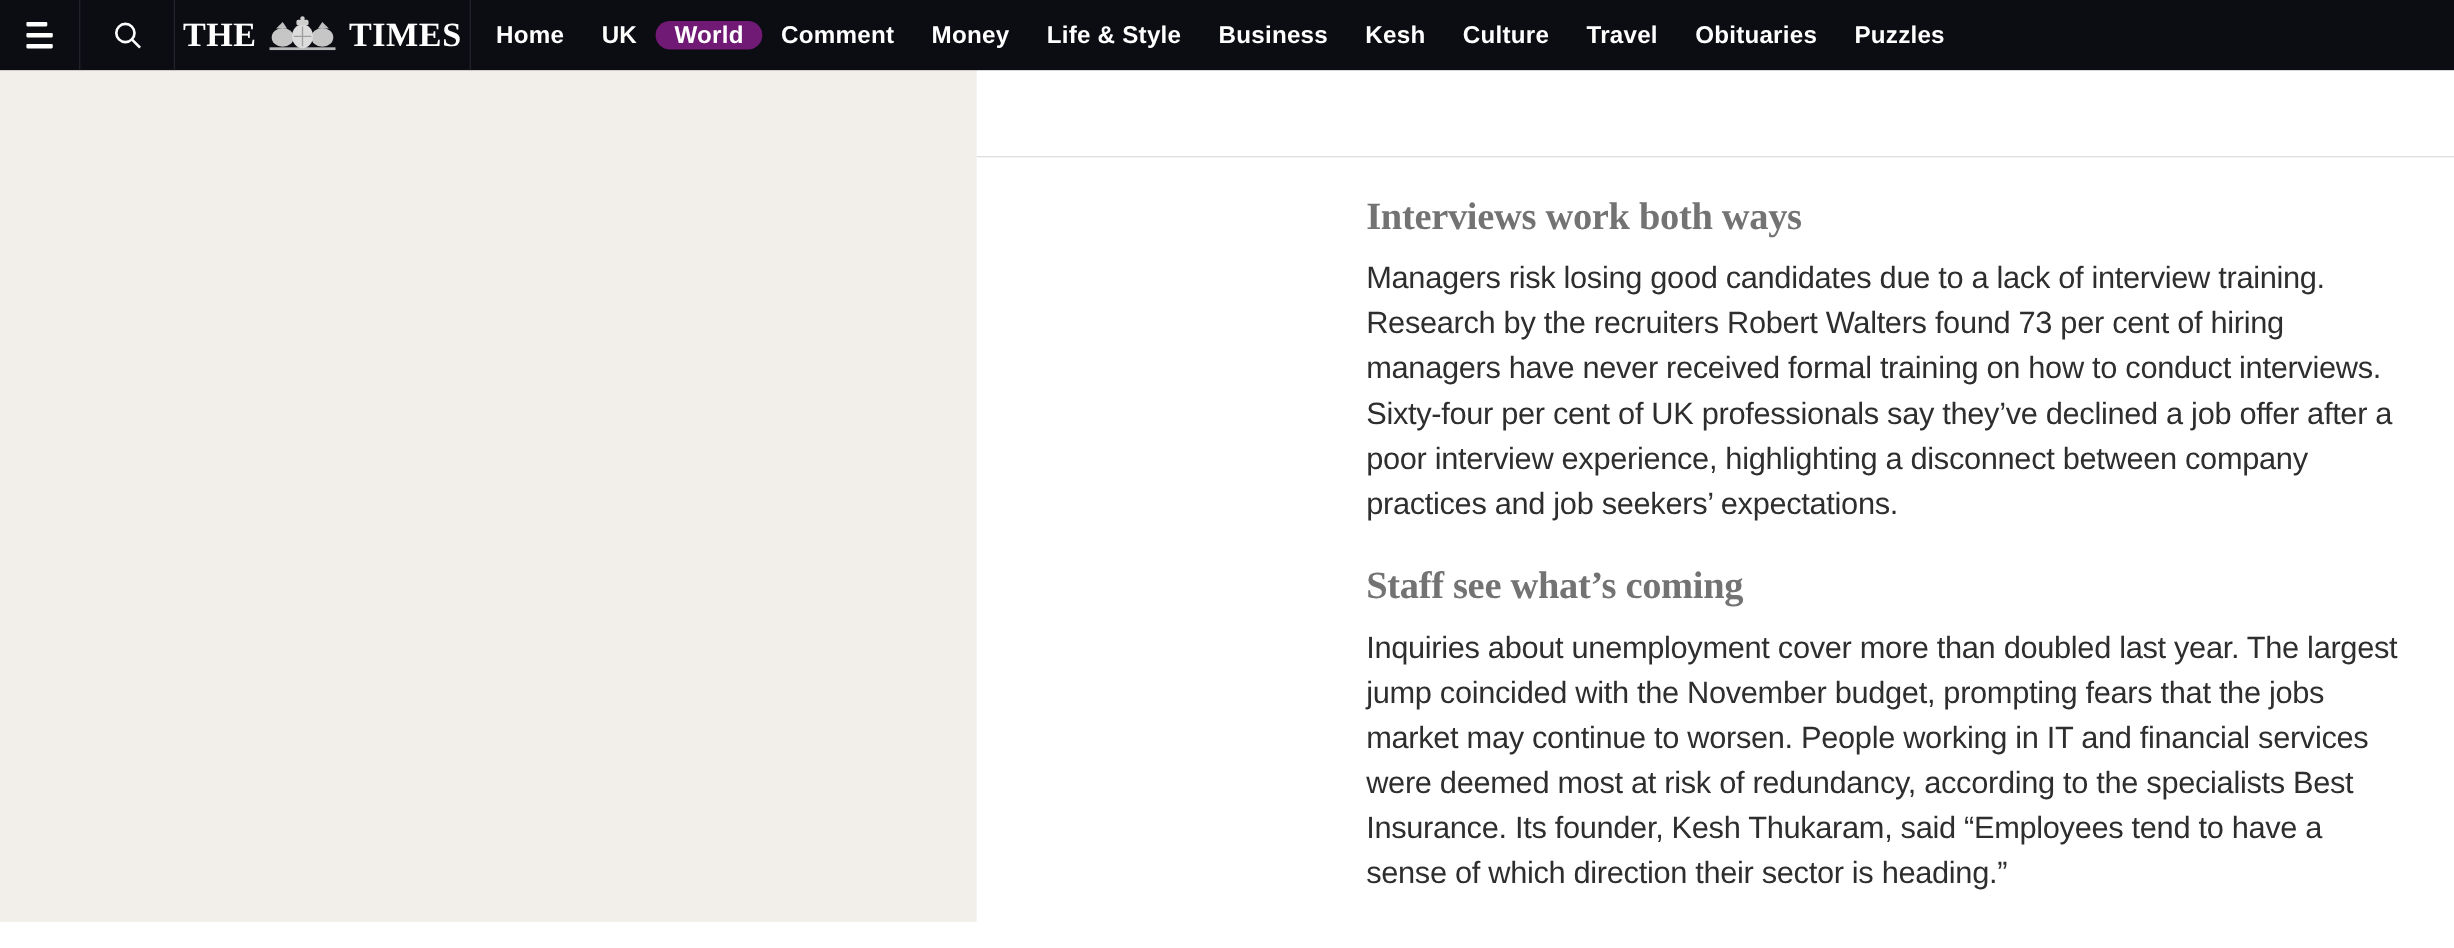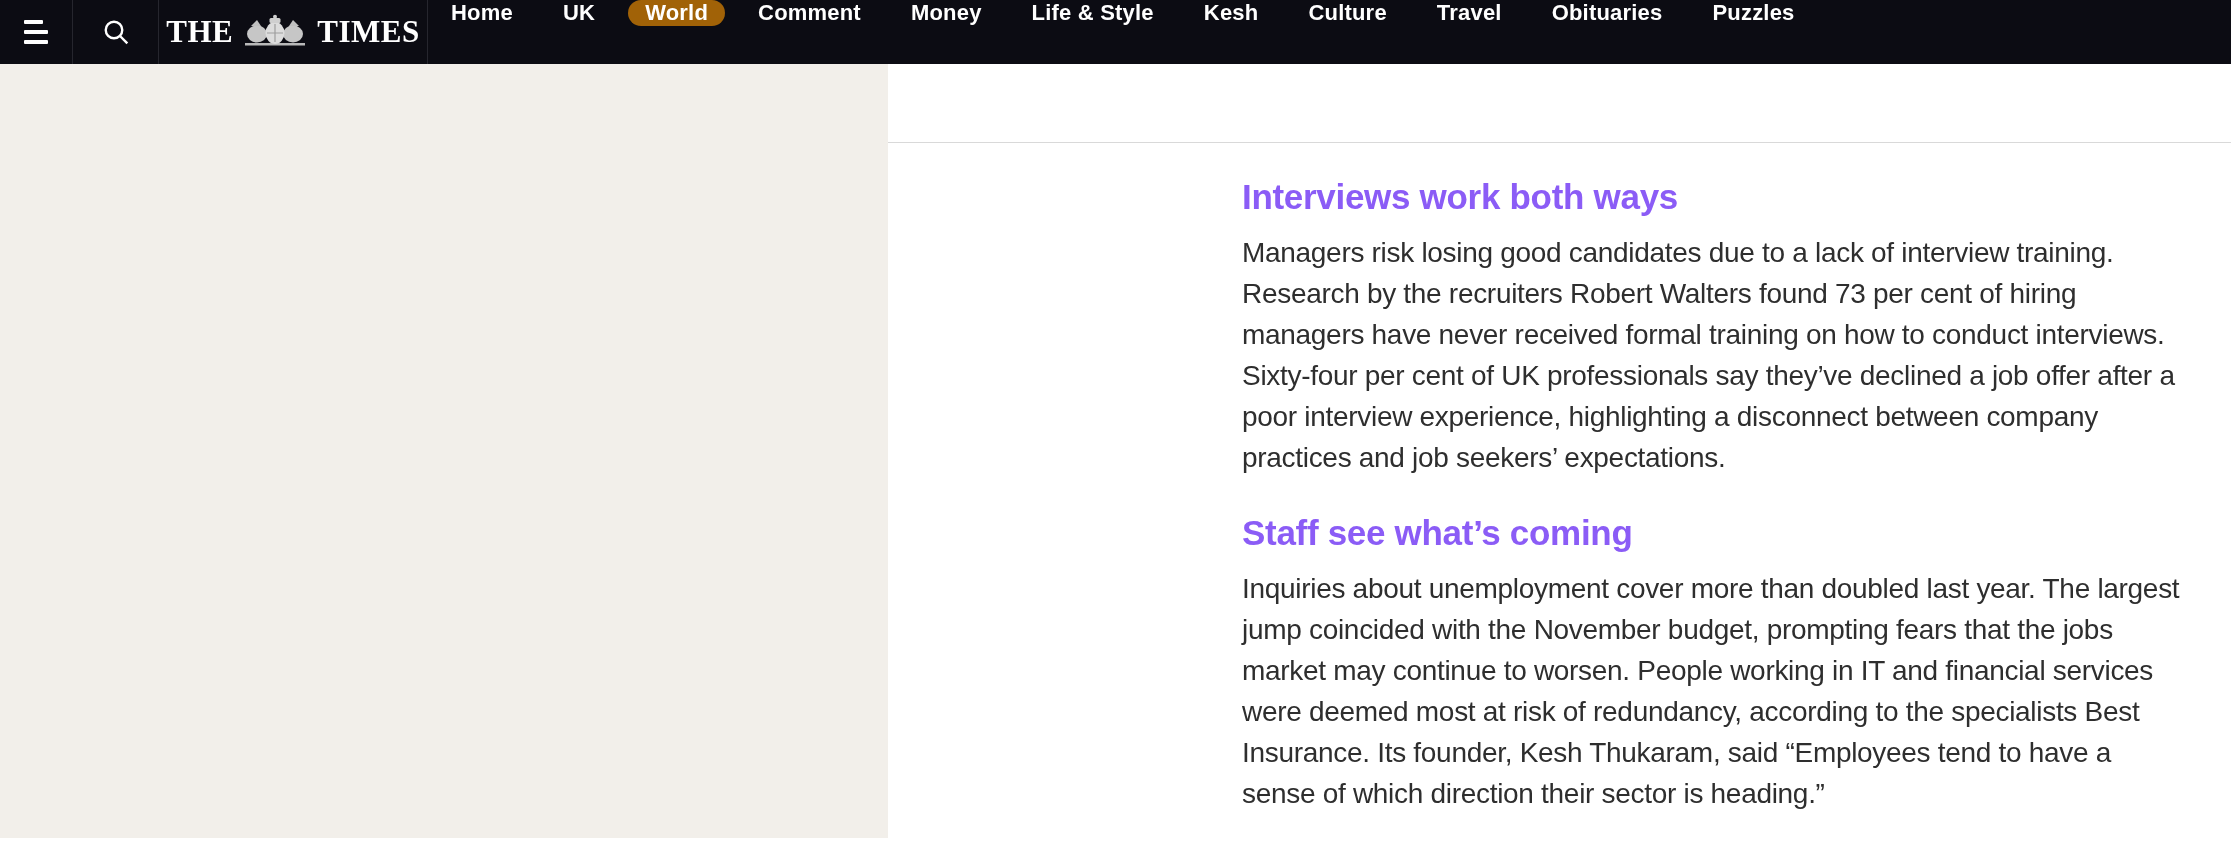--- a/index.html
+++ b/index.html
@@ -37,54 +37,53 @@
     cursor: pointer;
   }
   .logo-text {
     font-family: "Liberation Serif", serif;
     font-weight: 700; font-size: 31px; color: #ffffff;
     letter-spacing: 0.5px;
   }
   .crest { margin: 0 2px; display: block; }
 
   .nav {
-    display: flex; align-items: flex-start;
+    display: flex; align-items: center;
     padding-left: 6px;
-    gap: 16px;
   }
   .nav-item {
     display: flex; align-items: center;
     padding: 0 17px;
     color: #ffffff;
     font-size: 22px; font-weight: 700; letter-spacing: 0.2px;
     white-space: nowrap;
     cursor: pointer;
   }
-  .nav-item.active { background: #a16207; border-radius: 22px; }
+  .nav-item.active { background: #701a75; border-radius: 22px; }
 
   
   .main { display: flex; height: 774px; }
   .left-panel {
     width: 888px; height: 100%;
     background: #f2efea;
   }
   .right-panel {
     flex: 1; position: relative; background: #ffffff;
   }
   .divider {
     position: absolute; top: 78px; left: 0; right: 0;
     height: 1px; background: #d9d9d9;
   }
   .article {
     position: absolute; top: 112px; left: 354px; width: 940px;
   }
   .section-heading {
-    font-family: Liberation Sans, sans-serif;
+    font-family: Liberation Serif, serif;
     font-size: 35px; line-height: 42px; font-weight: 700;
-    color: #8b5cf6; letter-spacing: -0.3px;
+    color: #737373; letter-spacing: -0.3px;
     margin: 0 0 14px 0;
   }
   .section-body {
     font-family: Liberation Sans, sans-serif;
     font-size: 28px; line-height: 41px;
     color: #2e2e2e; letter-spacing: -0.3px;
     margin: 0 0 34px 0;
   }
 </style>
 </head>
@@ -135,20 +134,23 @@
     <div class="nav-item">
         <span>Comment</span>
       </div>
     <div class="nav-item">
         <span>Money</span>
       </div>
     <div class="nav-item">
         <span>Life &amp; Style</span>
       </div>
     <div class="nav-item">
+        <span>Business</span>
+      </div>
+    <div class="nav-item">
         <span>Kesh</span>
       </div>
     <div class="nav-item">
         <span>Culture</span>
       </div>
     <div class="nav-item">
         <span>Travel</span>
       </div>
     <div class="nav-item">
         <span>Obituaries</span>

